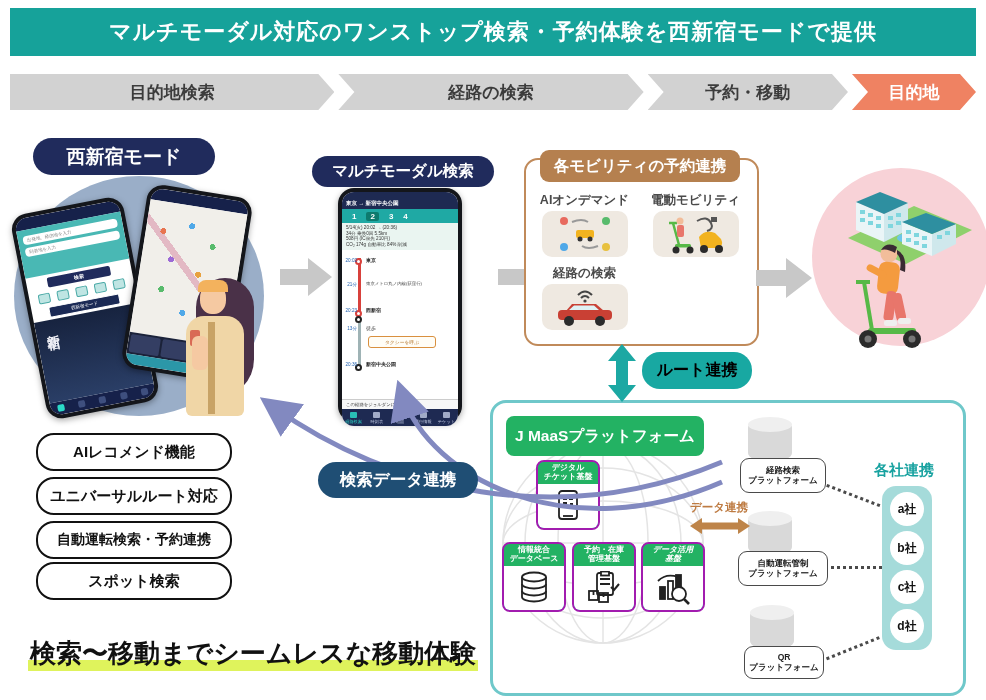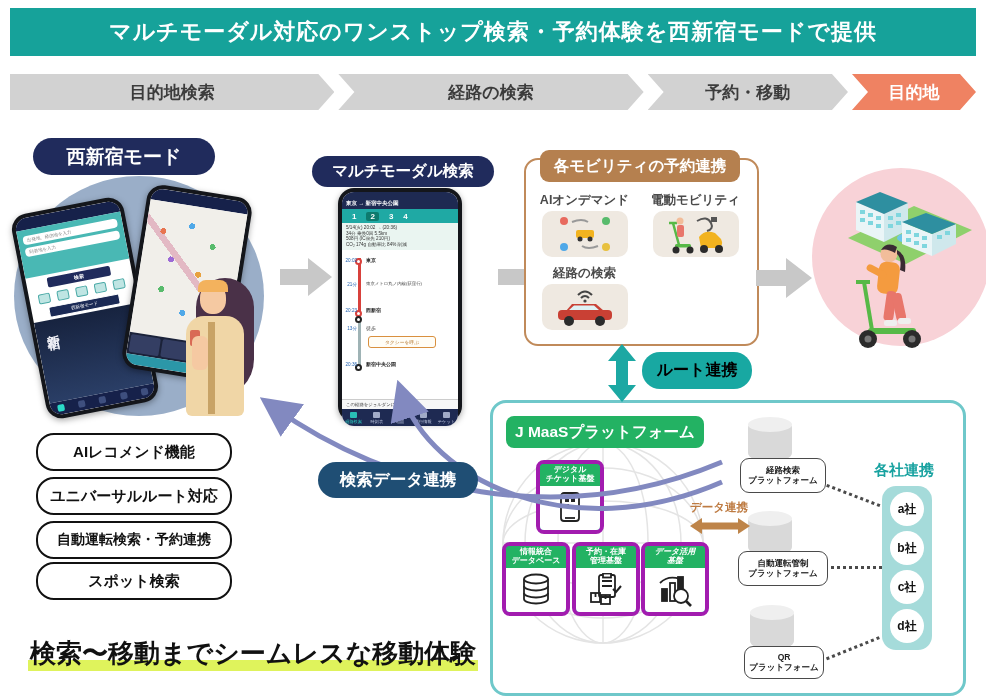--- a/index.html
+++ b/index.html
@@ -89,23 +89,23 @@
   .mob-badge{left:540px;top:150px;width:200px;height:32px;background:#B5804F;border-radius:9px;color:#fff;
              font-size:15.5px;font-weight:bold;display:flex;align-items:center;justify-content:center;z-index:2;}
   .mob-grid{left:534px;top:192px;width:212px;display:grid;grid-template-columns:1fr 1fr;column-gap:10px;row-gap:8px;}
   .mob-cell{display:flex;flex-direction:column;align-items:center;}
   .mob-label{font-size:12.5px;font-weight:bold;color:#4A4A4A;margin-bottom:2px;white-space:nowrap;}
   .mob-tile{width:86px;height:46px;background:#EFE9E1;border-radius:10px;display:flex;align-items:center;justify-content:center;}
   
   .pink-circle{left:812px;top:168px;width:178px;height:178px;border-radius:50%;background:#F8D2D7;}
   
   .jm-box{left:490px;top:400px;width:470px;height:290px;background:#fff;border:3px solid #6FC8CA;border-radius:16px;}
-  .jm-badge{left:506px;top:416px;width:198px;height:32px;background:#23B263;border-radius:8px;color:#fff;
+  .jm-badge{left:506px;top:416px;width:198px;height:40px;background:#23B263;border-radius:8px;color:#fff;
             font-size:15.5px;font-weight:bold;display:flex;align-items:center;justify-content:center;z-index:3;}
-  .jm-tile{position:absolute;width:60px;border:4px solid #a21caf;border-radius:8px;background:#14b8a6;overflow:hidden;z-index:2;}
+  .jm-tile{position:absolute;width:60px;border:2px solid #a21caf;border-radius:8px;background:#14b8a6;overflow:hidden;z-index:2;}
   .jm-tile .hd{background:#23B263;color:#fff;font-size:8px;font-weight:bold;line-height:1.1;
                min-height:20px;display:flex;flex-direction:column;align-items:center;justify-content:center;padding:1px 0;}
   .jm-tile .bd{height:44px;display:flex;align-items:center;justify-content:center;background:#fff;}
   .dlink-label{left:684px;top:500px;width:70px;text-align:center;color:#BE7B42;font-size:11.5px;font-weight:bold;z-index:3;}
   
   .cyl{position:absolute;width:44px;height:38px;background:#D9D9D9;border-radius:4px 4px 22px 22px/4px 4px 9px 9px;}
   .cyl::before{content:"";position:absolute;left:0;top:-7px;width:44px;height:15px;background:#EFEFEF;border-radius:50%;}
   .plat{position:absolute;background:#fff;border:1.6px solid #4A4A4A;border-radius:9px;
         font-size:8.5px;font-weight:bold;line-height:1.15;display:flex;flex-direction:column;align-items:center;justify-content:center;z-index:2;}
   .partners-title{left:874px;top:461px;width:70px;color:#18A2A0;font-size:15px;font-weight:bold;z-index:2;}

